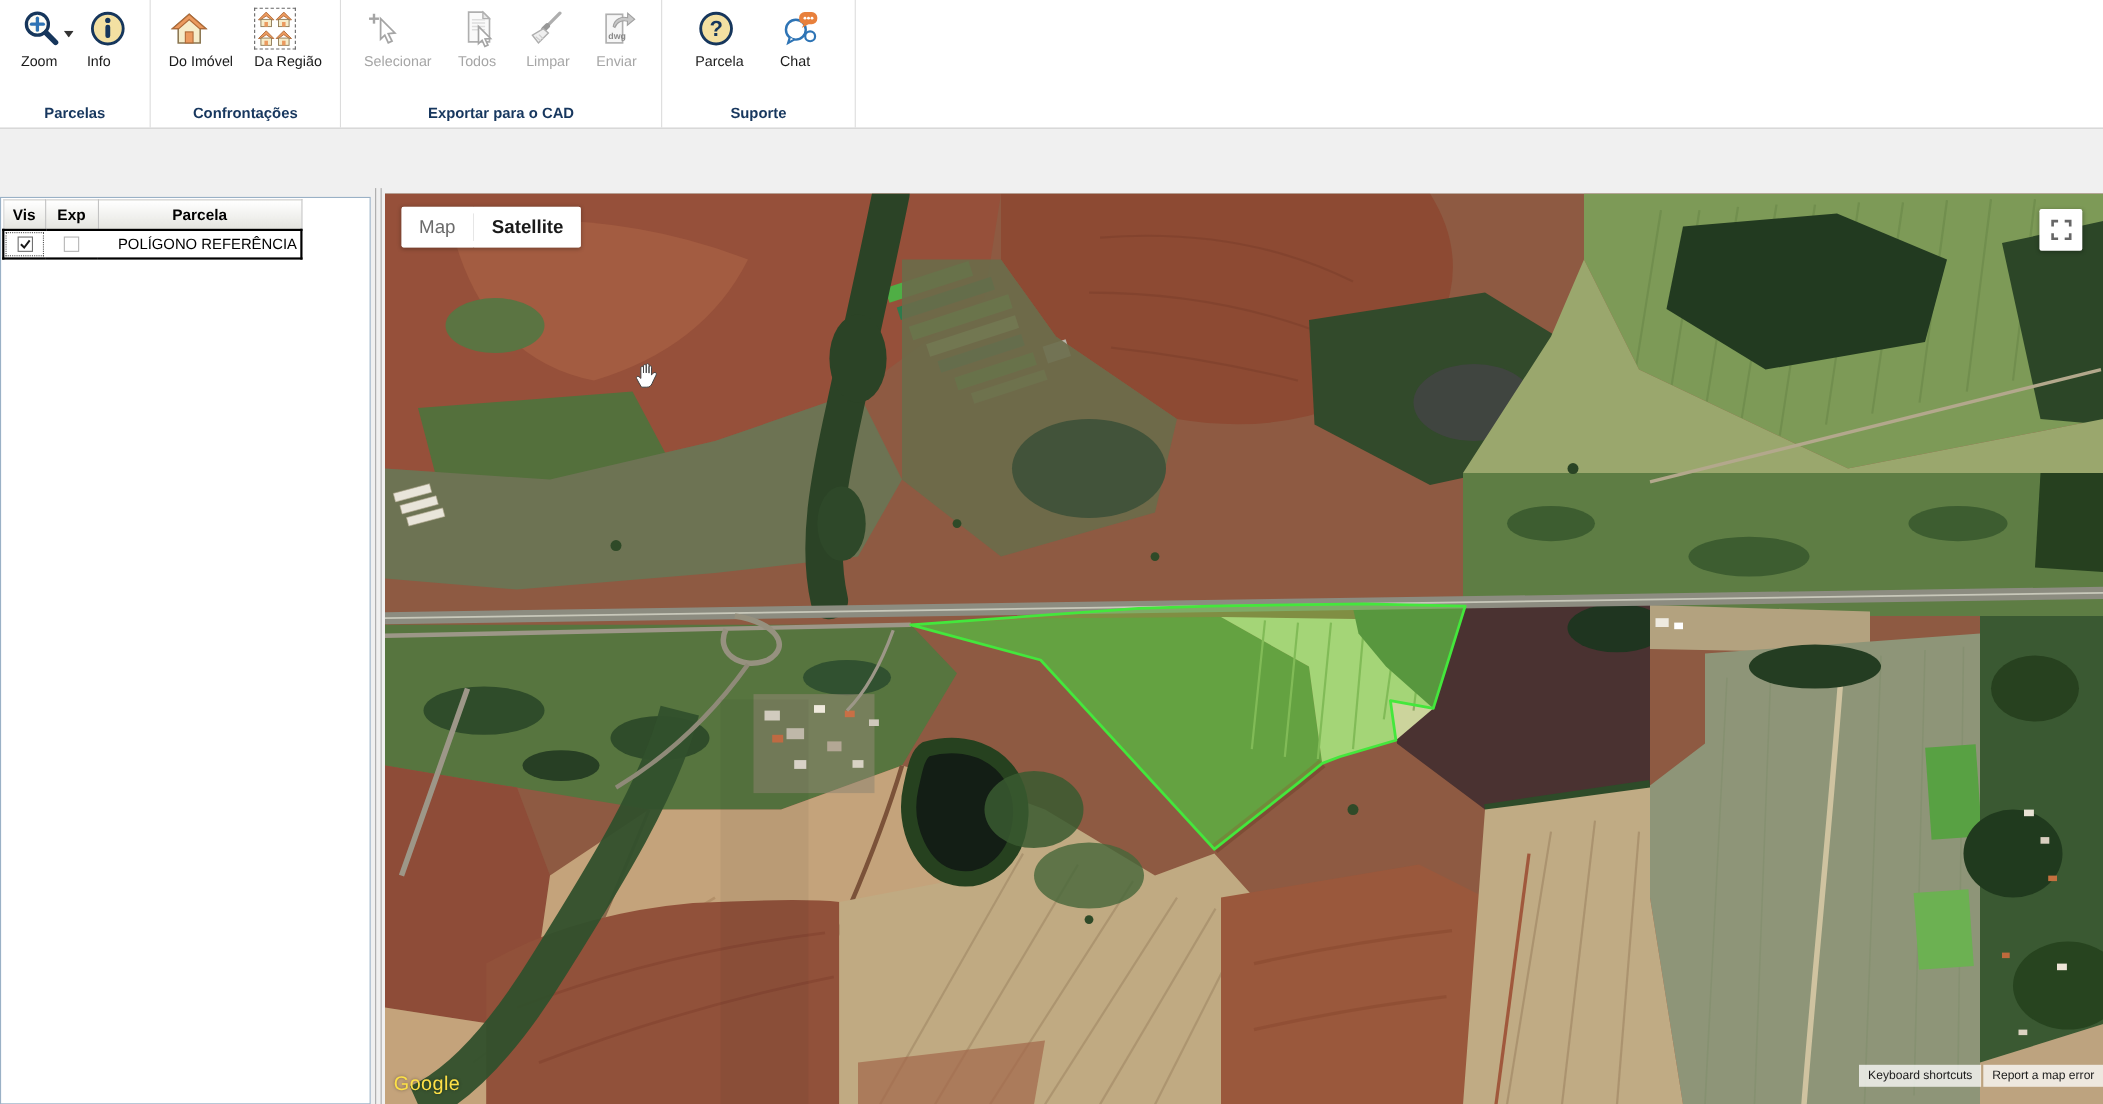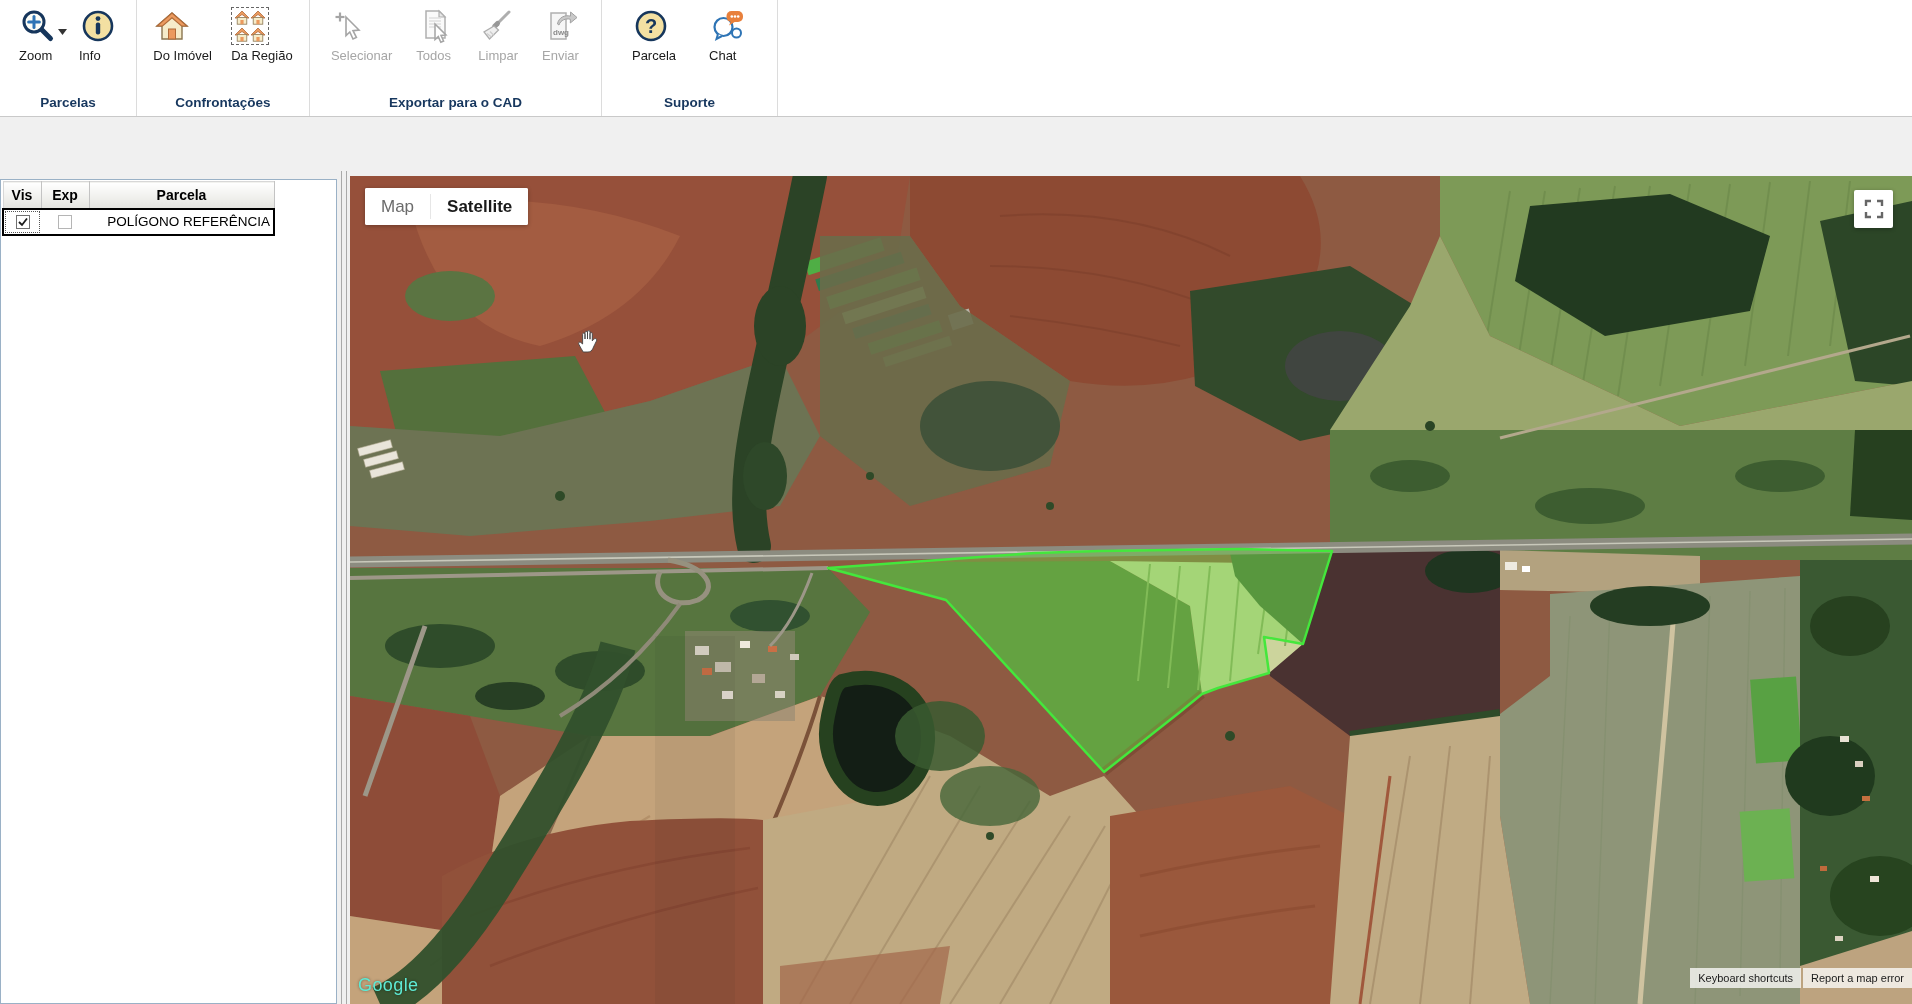--- a/index.html
+++ b/index.html
@@ -46,21 +46,21 @@
   .parcela-cell { padding:0 3px;text-align:right; }
 
   
   .map { position:absolute; left:350px; top:9px; right:0; bottom:0; background:#7b5a43; overflow:hidden; }
   .map svg.sat { position:absolute; inset:0; width:100%; height:100%; display:block; }
   .maptype { position:absolute; left:15px; top:12px; display:flex; background:#fff; border-radius:2px; box-shadow:0 1px 4px rgba(0,0,0,.3); height:37px; overflow:hidden; }
   .maptype button { border:none; background:#fff; font-family:"Liberation Sans",sans-serif; font-size:17px; color:#6b6b6b; padding:0 16px; cursor:pointer; }
   .maptype button.active { font-weight:bold; color:#1a1a1a; }
   .maptype .vdiv { width:1px; background:#e6e6e6; margin:6px 0; }
   .fsbtn { position:absolute; right:19px; top:14px; width:39px; height:38px; background:#fff; border:none; border-radius:2px; box-shadow:0 1px 4px rgba(0,0,0,.3); cursor:pointer; display:flex; align-items:center; justify-content:center; }
-  .glogo { position:absolute; left:8px; bottom:8px; color:#5eead4; font-size:18px; letter-spacing:.4px; text-shadow:0 0 3px rgba(0,0,0,.45); font-weight:500; }
+  .glogo { position:absolute; left:8px; bottom:8px; color:#fde047; font-size:18px; letter-spacing:.4px; text-shadow:0 0 3px rgba(0,0,0,.45); font-weight:500; }
   .attrib { position:absolute; right:0; bottom:16px; display:flex; gap:2px; }
   .attrib button { border:none; background:rgba(255,255,255,.75); color:#1b1b1b; font-size:11px; height:20px; padding:0 8px; cursor:pointer; font-family:"Liberation Sans",sans-serif; }
   .handcur { position:absolute; left:225px; top:152px; width:26px; height:26px; pointer-events:none; }
 </style>
 </head>
 <body>
 
 <div class="app">
 
   <div class="ribbon">

